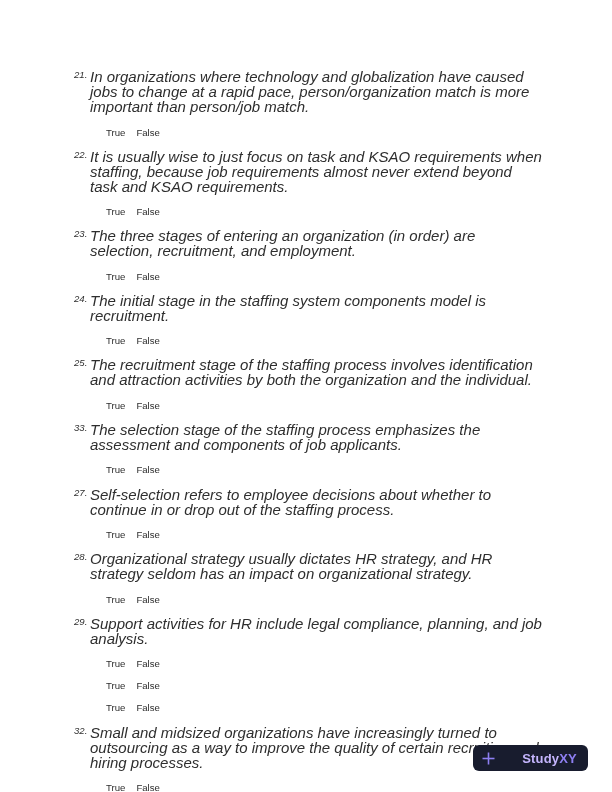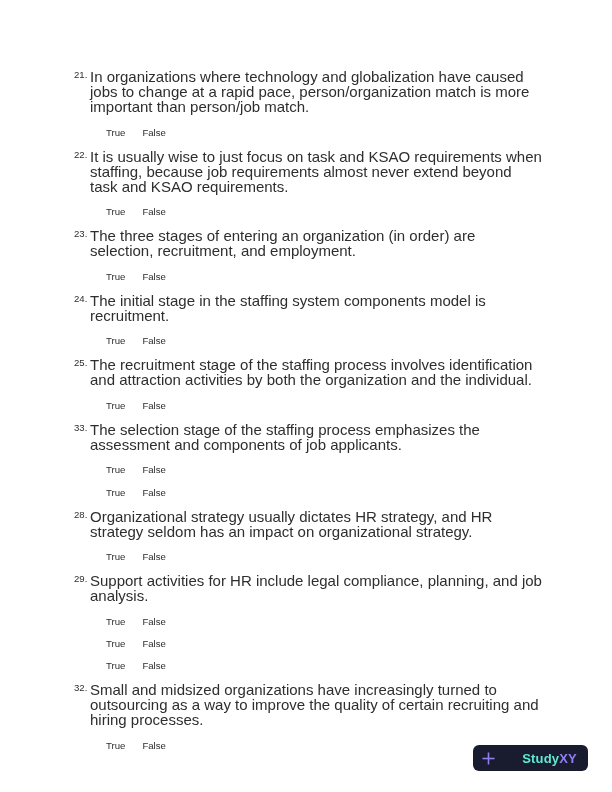--- a/index.html
+++ b/index.html
@@ -22,40 +22,41 @@
     position: absolute;
     top: 69px;
     left: 74px;
     width: 468px;
   }
   .question { }
   .q-row {
     display: flex;
     align-items: flex-start;
     margin-bottom: 12.5px;
+    font-style: italic;
   }
   .q-num {
     flex: 0 0 16px;
     font-size: 9.6px;
     line-height: 11.6px;
     color: #2e2e2e;
     white-space: nowrap;
   }
   .q-text {
     flex: 0 1 auto;
     max-width: 452px;
     font-size: 15px;
     line-height: 15px;
     color: #2e2e2e;
   }
   .answer-row {
     margin-left: 32px;
     margin-bottom: 10.5px;
     display: flex;
-    gap: 17px;
+    gap: 11px;
   }
   .opt {
     font-size: 9.6px;
     line-height: 11.6px;
     color: #2e2e2e;
     cursor: pointer;
   }
   .logo-badge {
     position: absolute;
     right: 24px;
@@ -145,20 +146,24 @@
       <span class="q-num">33.</span>
       <p class="q-text">The selection stage of the staffing process emphasizes the assessment and components of job applicants.</p>
     </div>
     <div class="answer-row">
       <span class="opt">True</span>
       <span class="opt">False</span>
     </div>
   </section>
 
   <section class="question">
+    <div class="q-row">
+      <span class="q-num">27.</span>
+      <p class="q-text">Self-selection refers to employee decisions about whether to continue in or drop out of the staffing process.</p>
+    </div>
     <div class="answer-row">
       <span class="opt">True</span>
       <span class="opt">False</span>
     </div>
   </section>
 
   <section class="question">
     <div class="q-row">
       <span class="q-num">28.</span>
       <p class="q-text">Organizational strategy usually dictates HR strategy, and HR strategy seldom has an impact on organizational strategy.</p>
@@ -206,16 +211,16 @@
   </section>
 </main>
 
   <div class="logo-badge" id="logo-badge" style="background: rgb(24, 28, 46);">
     <span class="plus-icon">
       <svg viewBox="0 0 13 13" width="13" height="13">
         <line x1="6.5" y1="0.5" x2="6.5" y2="12.5" stroke="#8e7ff2" stroke-width="1.6"></line>
         <line x1="0.5" y1="6.5" x2="12.5" y2="6.5" stroke="#8e7ff2" stroke-width="1.6"></line>
       </svg>
     </span>
-    <span class="brand"><span id="logo-study" style="color: #5eead4; margin-left: 20px;">Study</span><span id="logo-xy" style="color: rgb(142, 127, 242);">XY</span></span>
+    <span class="brand"><span id="logo-study" style="color: #c4b5fd; margin-left: 20px;">Study</span><span id="logo-xy" style="color: rgb(142, 127, 242);">XY</span></span>
   </div>
 
 </div>
 
 </body></html>

